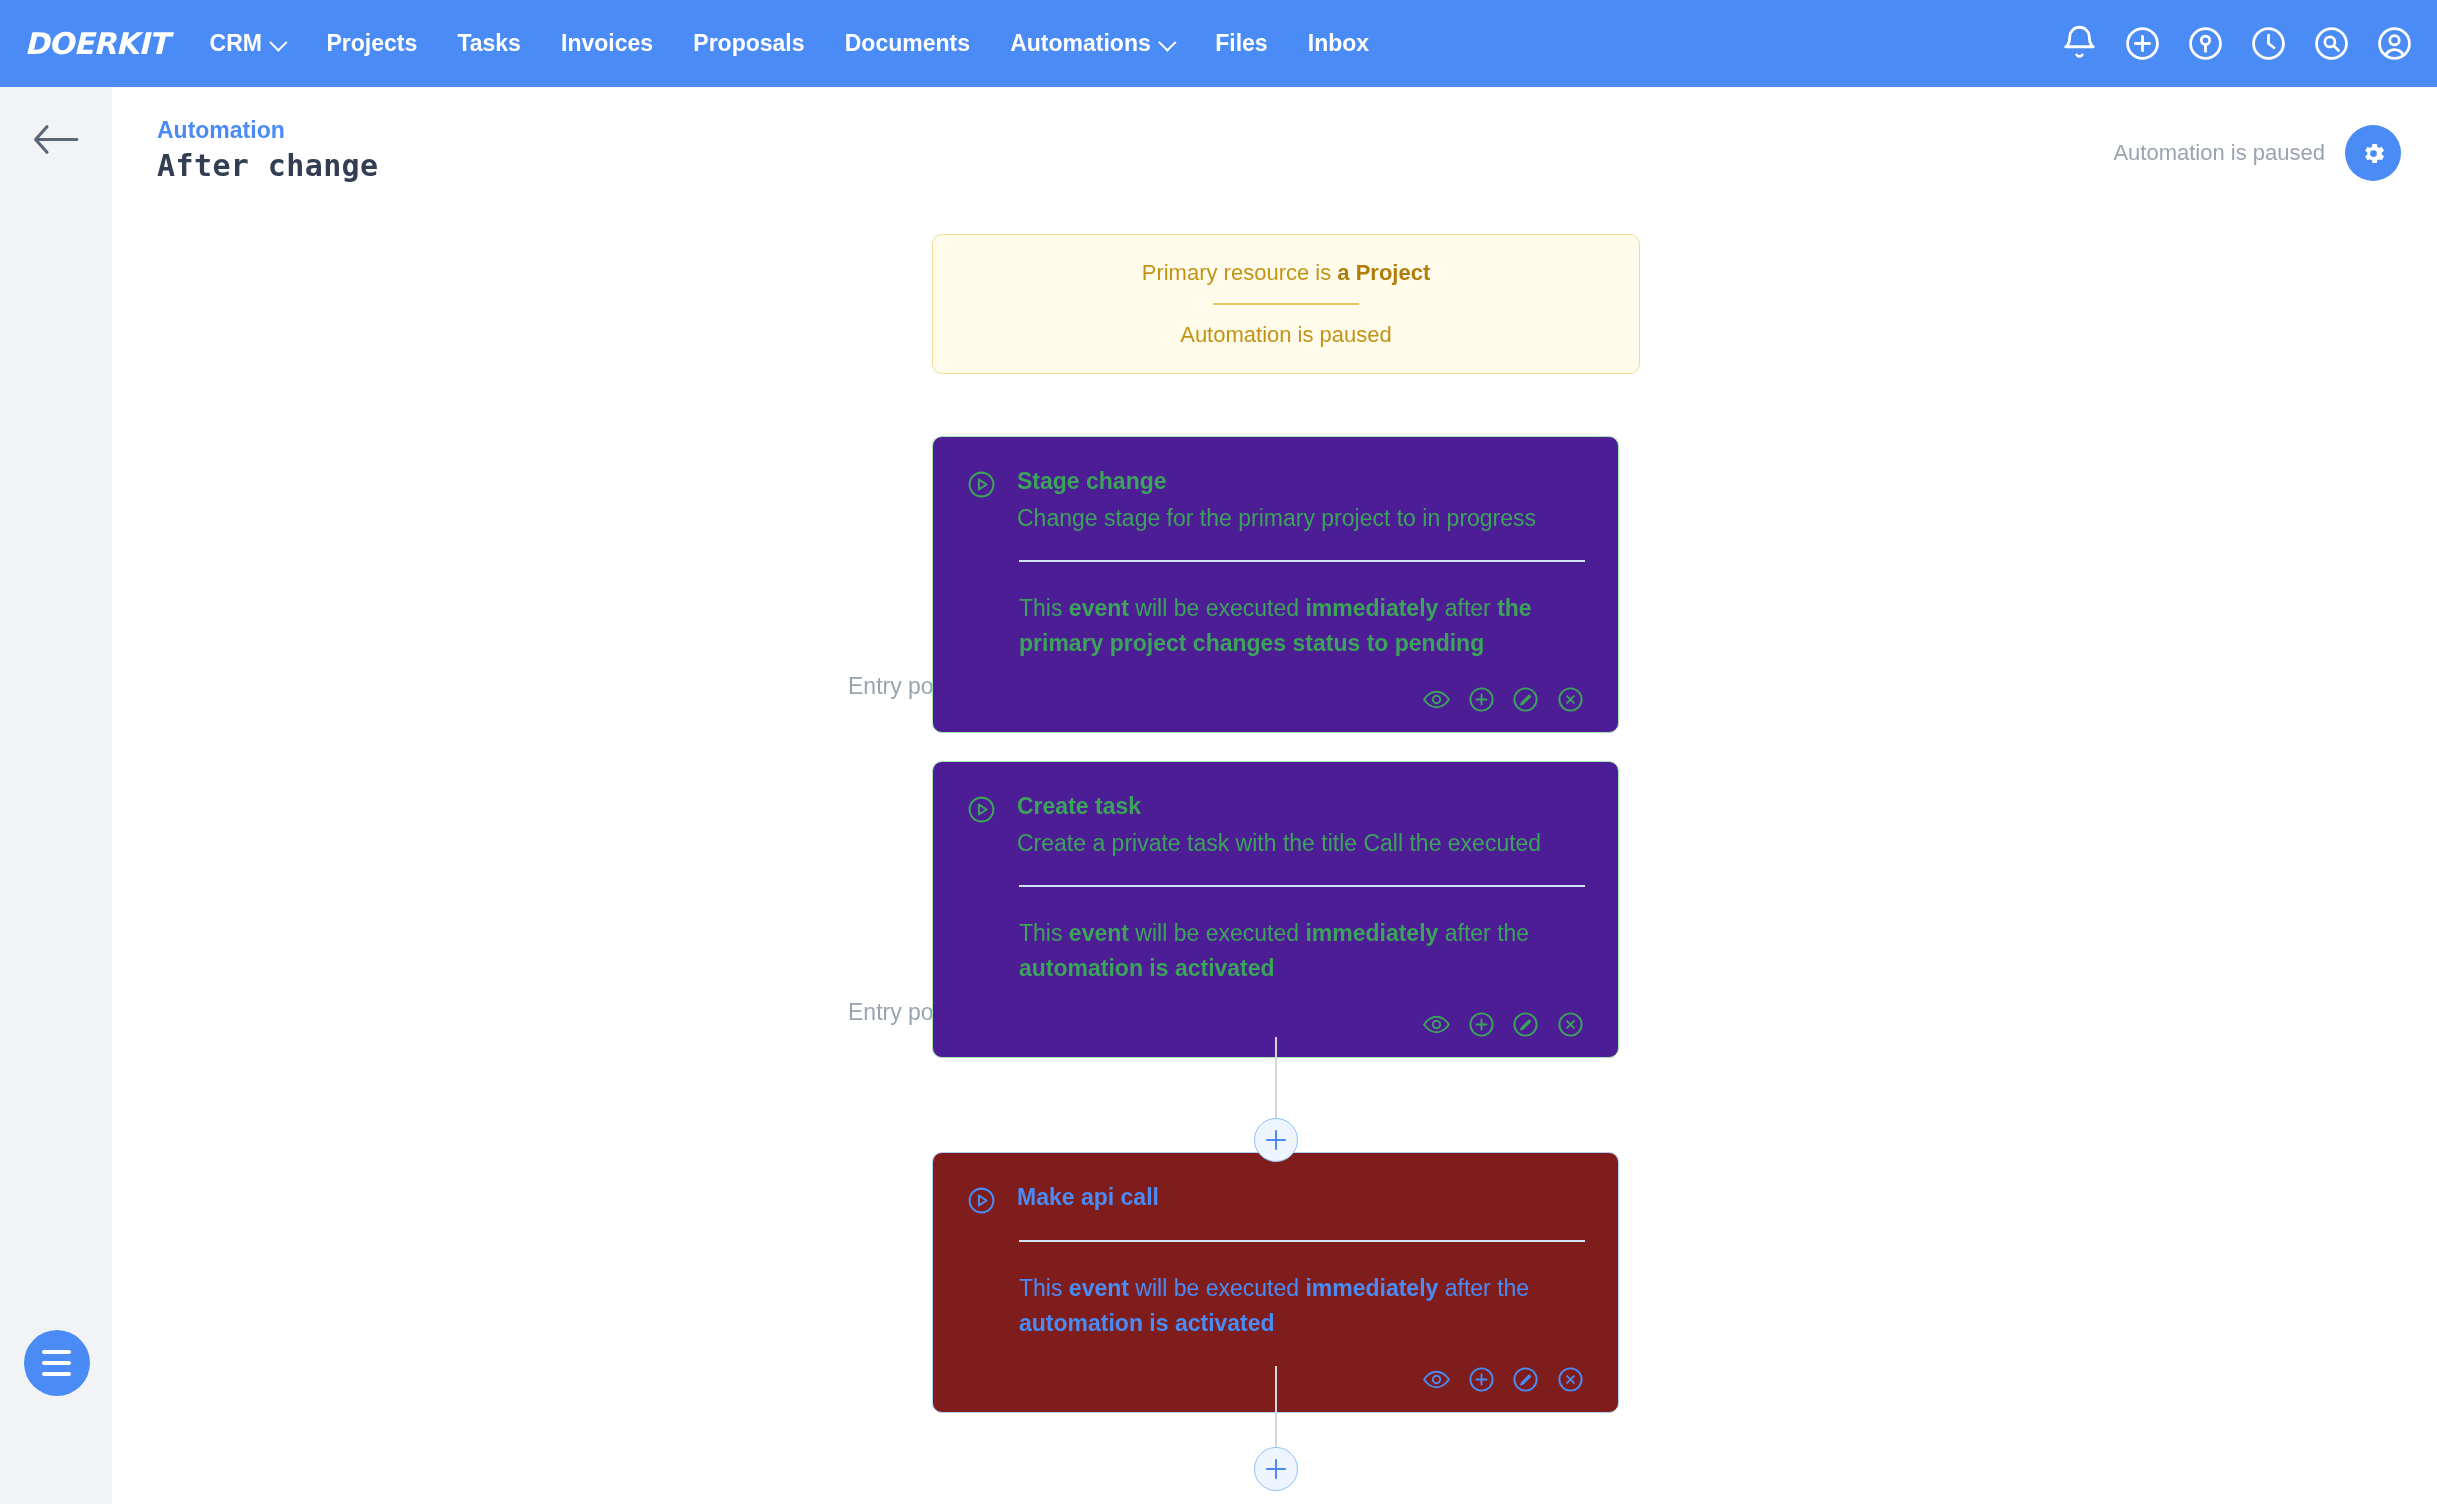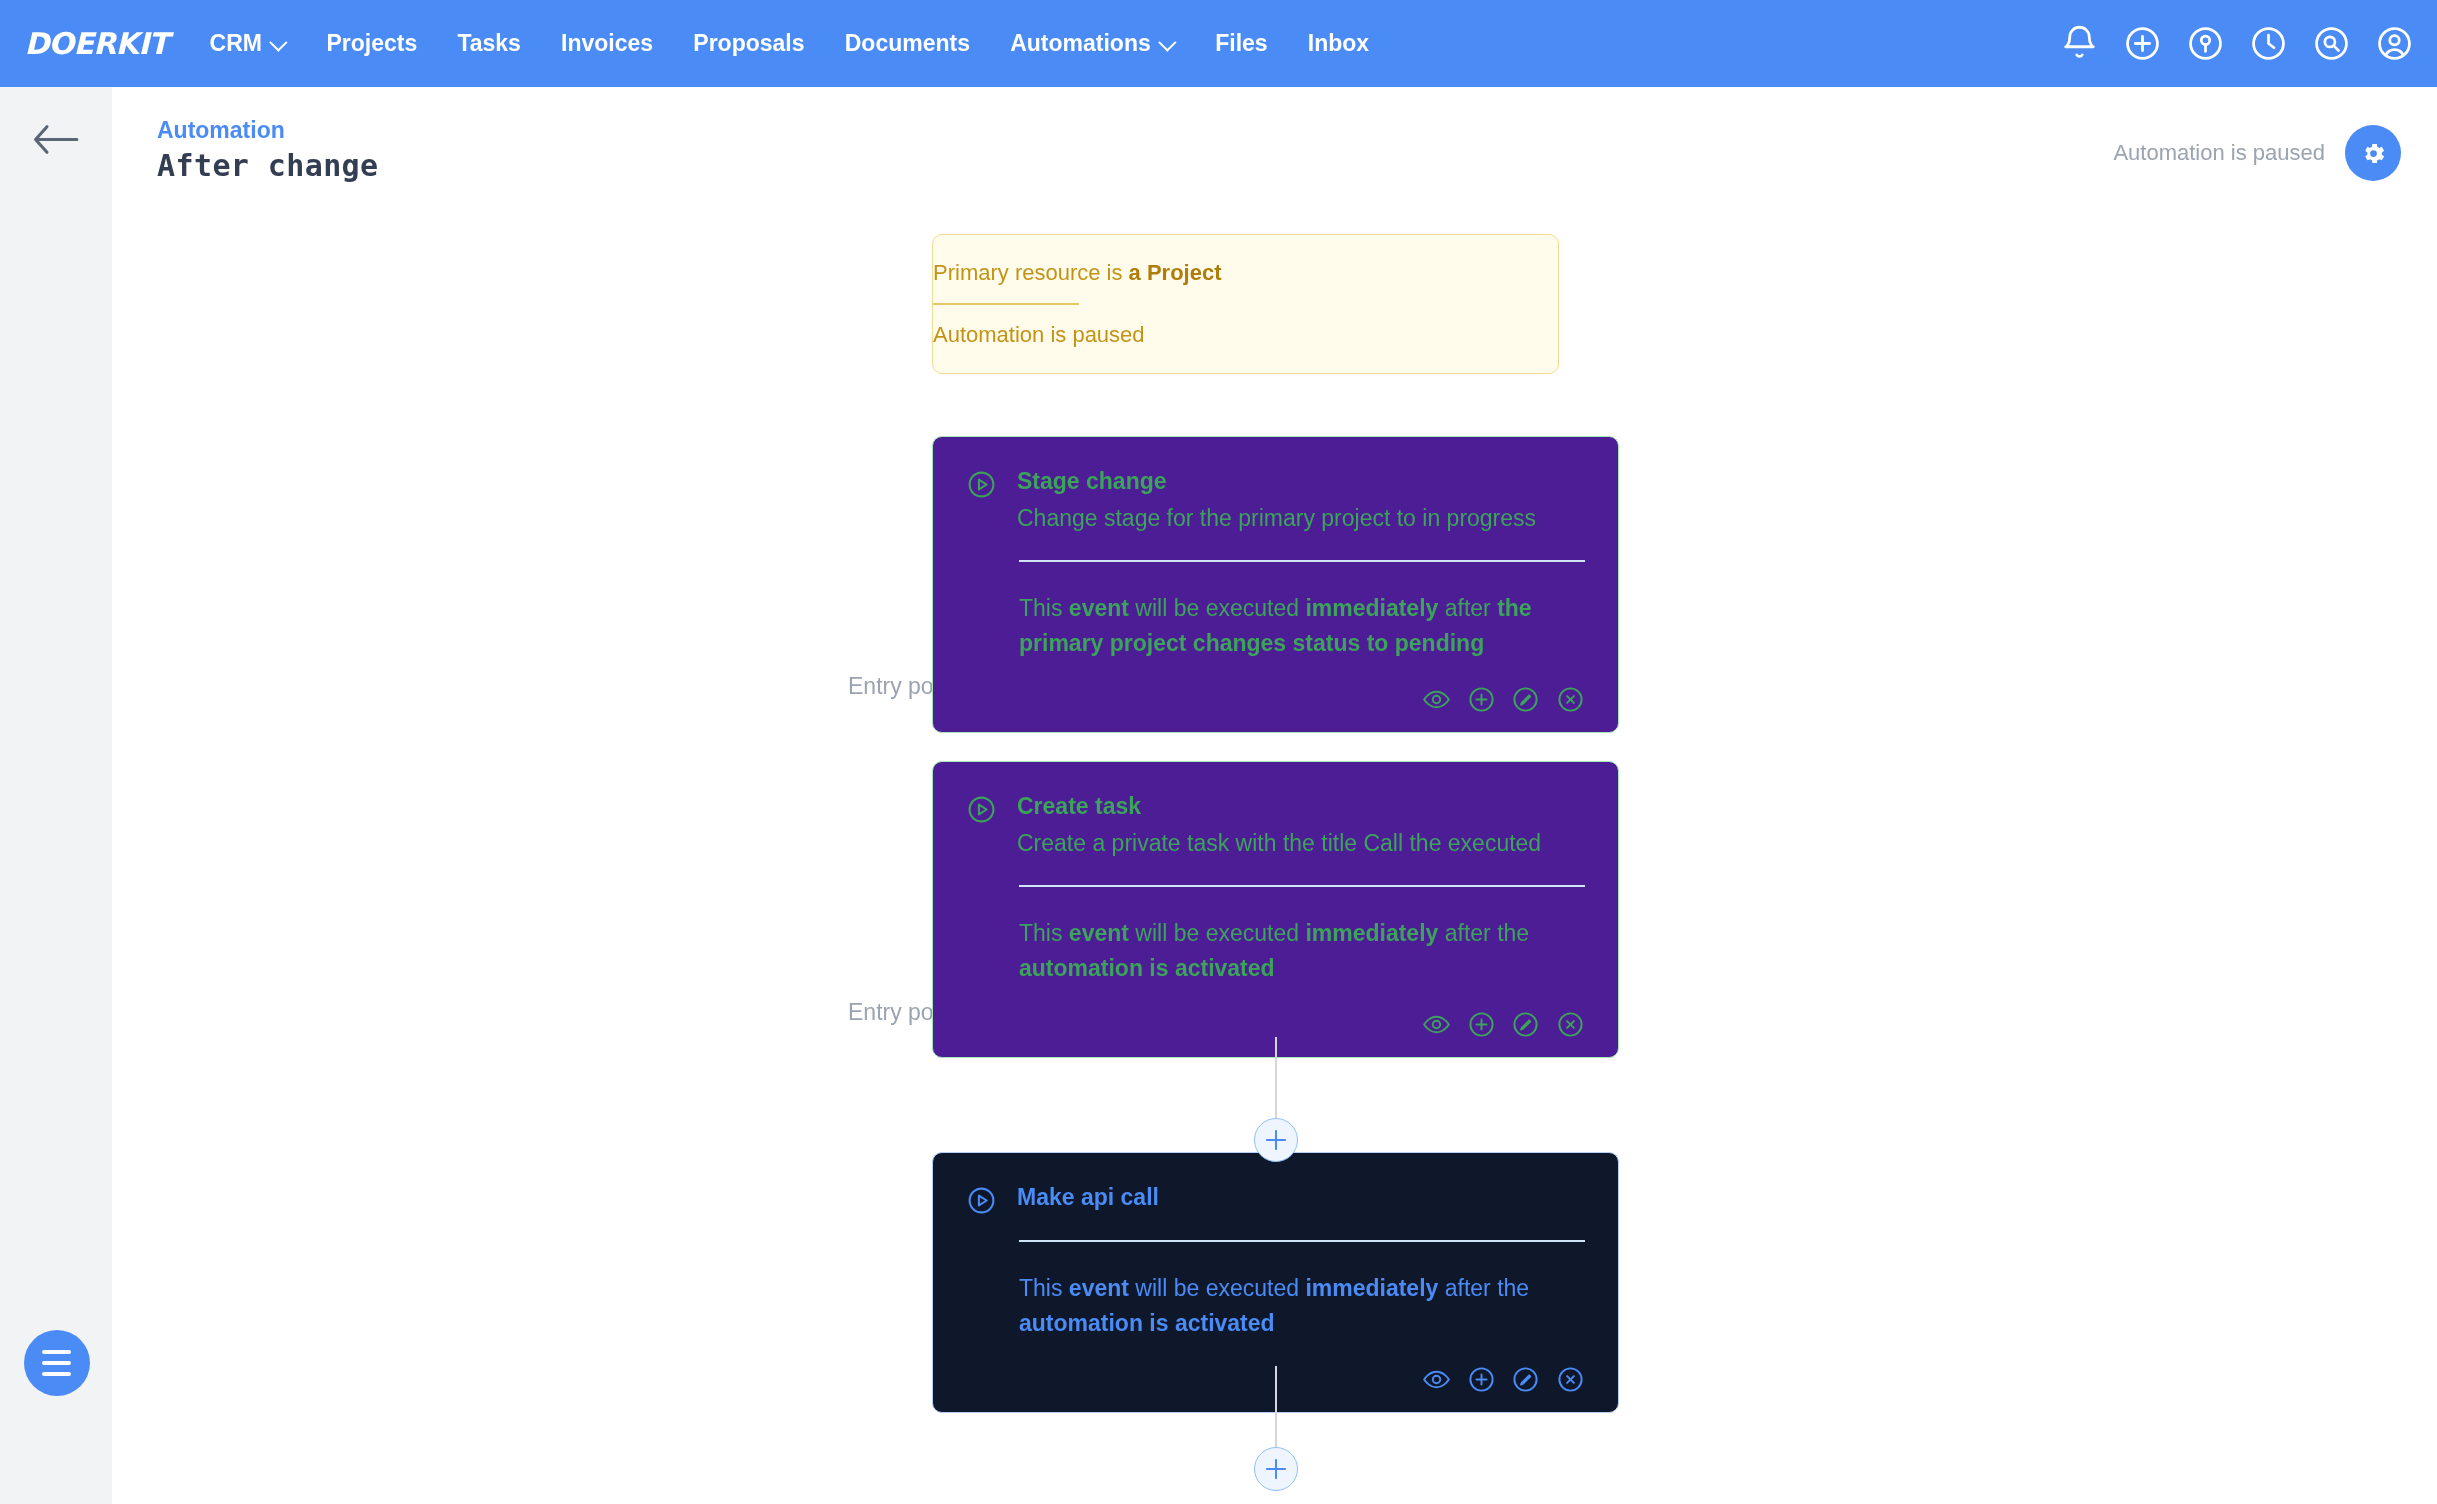--- a/index.html
+++ b/index.html
@@ -84,42 +84,42 @@
     width: 56px; height: 56px; border-radius: 50%;
     background: #4a8bf5; cursor: pointer;
     display: flex; align-items: center; justify-content: center;
   }
 
   
   .canvas { position: absolute; left: 112px; top: 209px; width: 2326px; height: 1296px; }
 
   .info-card {
     position: absolute; left: 820px; top: 25px;
-    width: 627px; height: 140px;
+    width: 708px; height: 140px;
     background: #fffcec; border: 1.4px solid #f2dc91; border-radius: 10px;
-    display: flex; flex-direction: column; justify-content: center;
+    display: flex; flex-direction: column; align-items: center; justify-content: center;
   }
   .info-line1 { font-size: 22px; color: #c39315; }
   .info-line1 b { color: #b07d0a; font-weight: 700; }
   .info-rule { width: 146px; height: 2.1px; background: #e9ca62; margin: 17px 0; }
   .info-line2 { font-size: 22px; color: #c39315; }
 
   .entry-label {
     position: absolute;
     display: flex; align-items: center; gap: 14.3px;
     font-size: 23px; color: #9aa3b0; white-space: nowrap;
   }
   .entry-arrow { width: 29px; height: 18.6px; }
 
   .node {
     position: absolute; left: 820px; width: 687px;
     border-radius: 10px; padding: 29px 33px 18.6px 33px;
   }
   .node.green { background: #4c1d95; border: 1.4px solid #a4e6b4; }
-  .node.blue  { background: #0f172a; border: 1.4px solid #b5cff8; }
+  .node.blue  { background: #7f1d1d; border: 1.4px solid #b5cff8; }
 
   .node-head { display: flex; align-items: flex-start; gap: 20px; }
   .play-ic { width: 31px; height: 31px; flex: none; margin-top: 2.9px; }
   .node-texts { flex: 1; }
   .node-title { font-size: 23px; font-weight: 700; line-height: 1.35; }
   .node-desc  { font-size: 23px; line-height: 1.5; margin-top: 4.3px; }
   .node.green .node-title, .node.green .node-desc { color: #3ca35a; }
   .node.blue  .node-title, .node.blue  .node-desc { color: #4a8bf5; }
   .node-desc b { font-weight: 400; }
 

